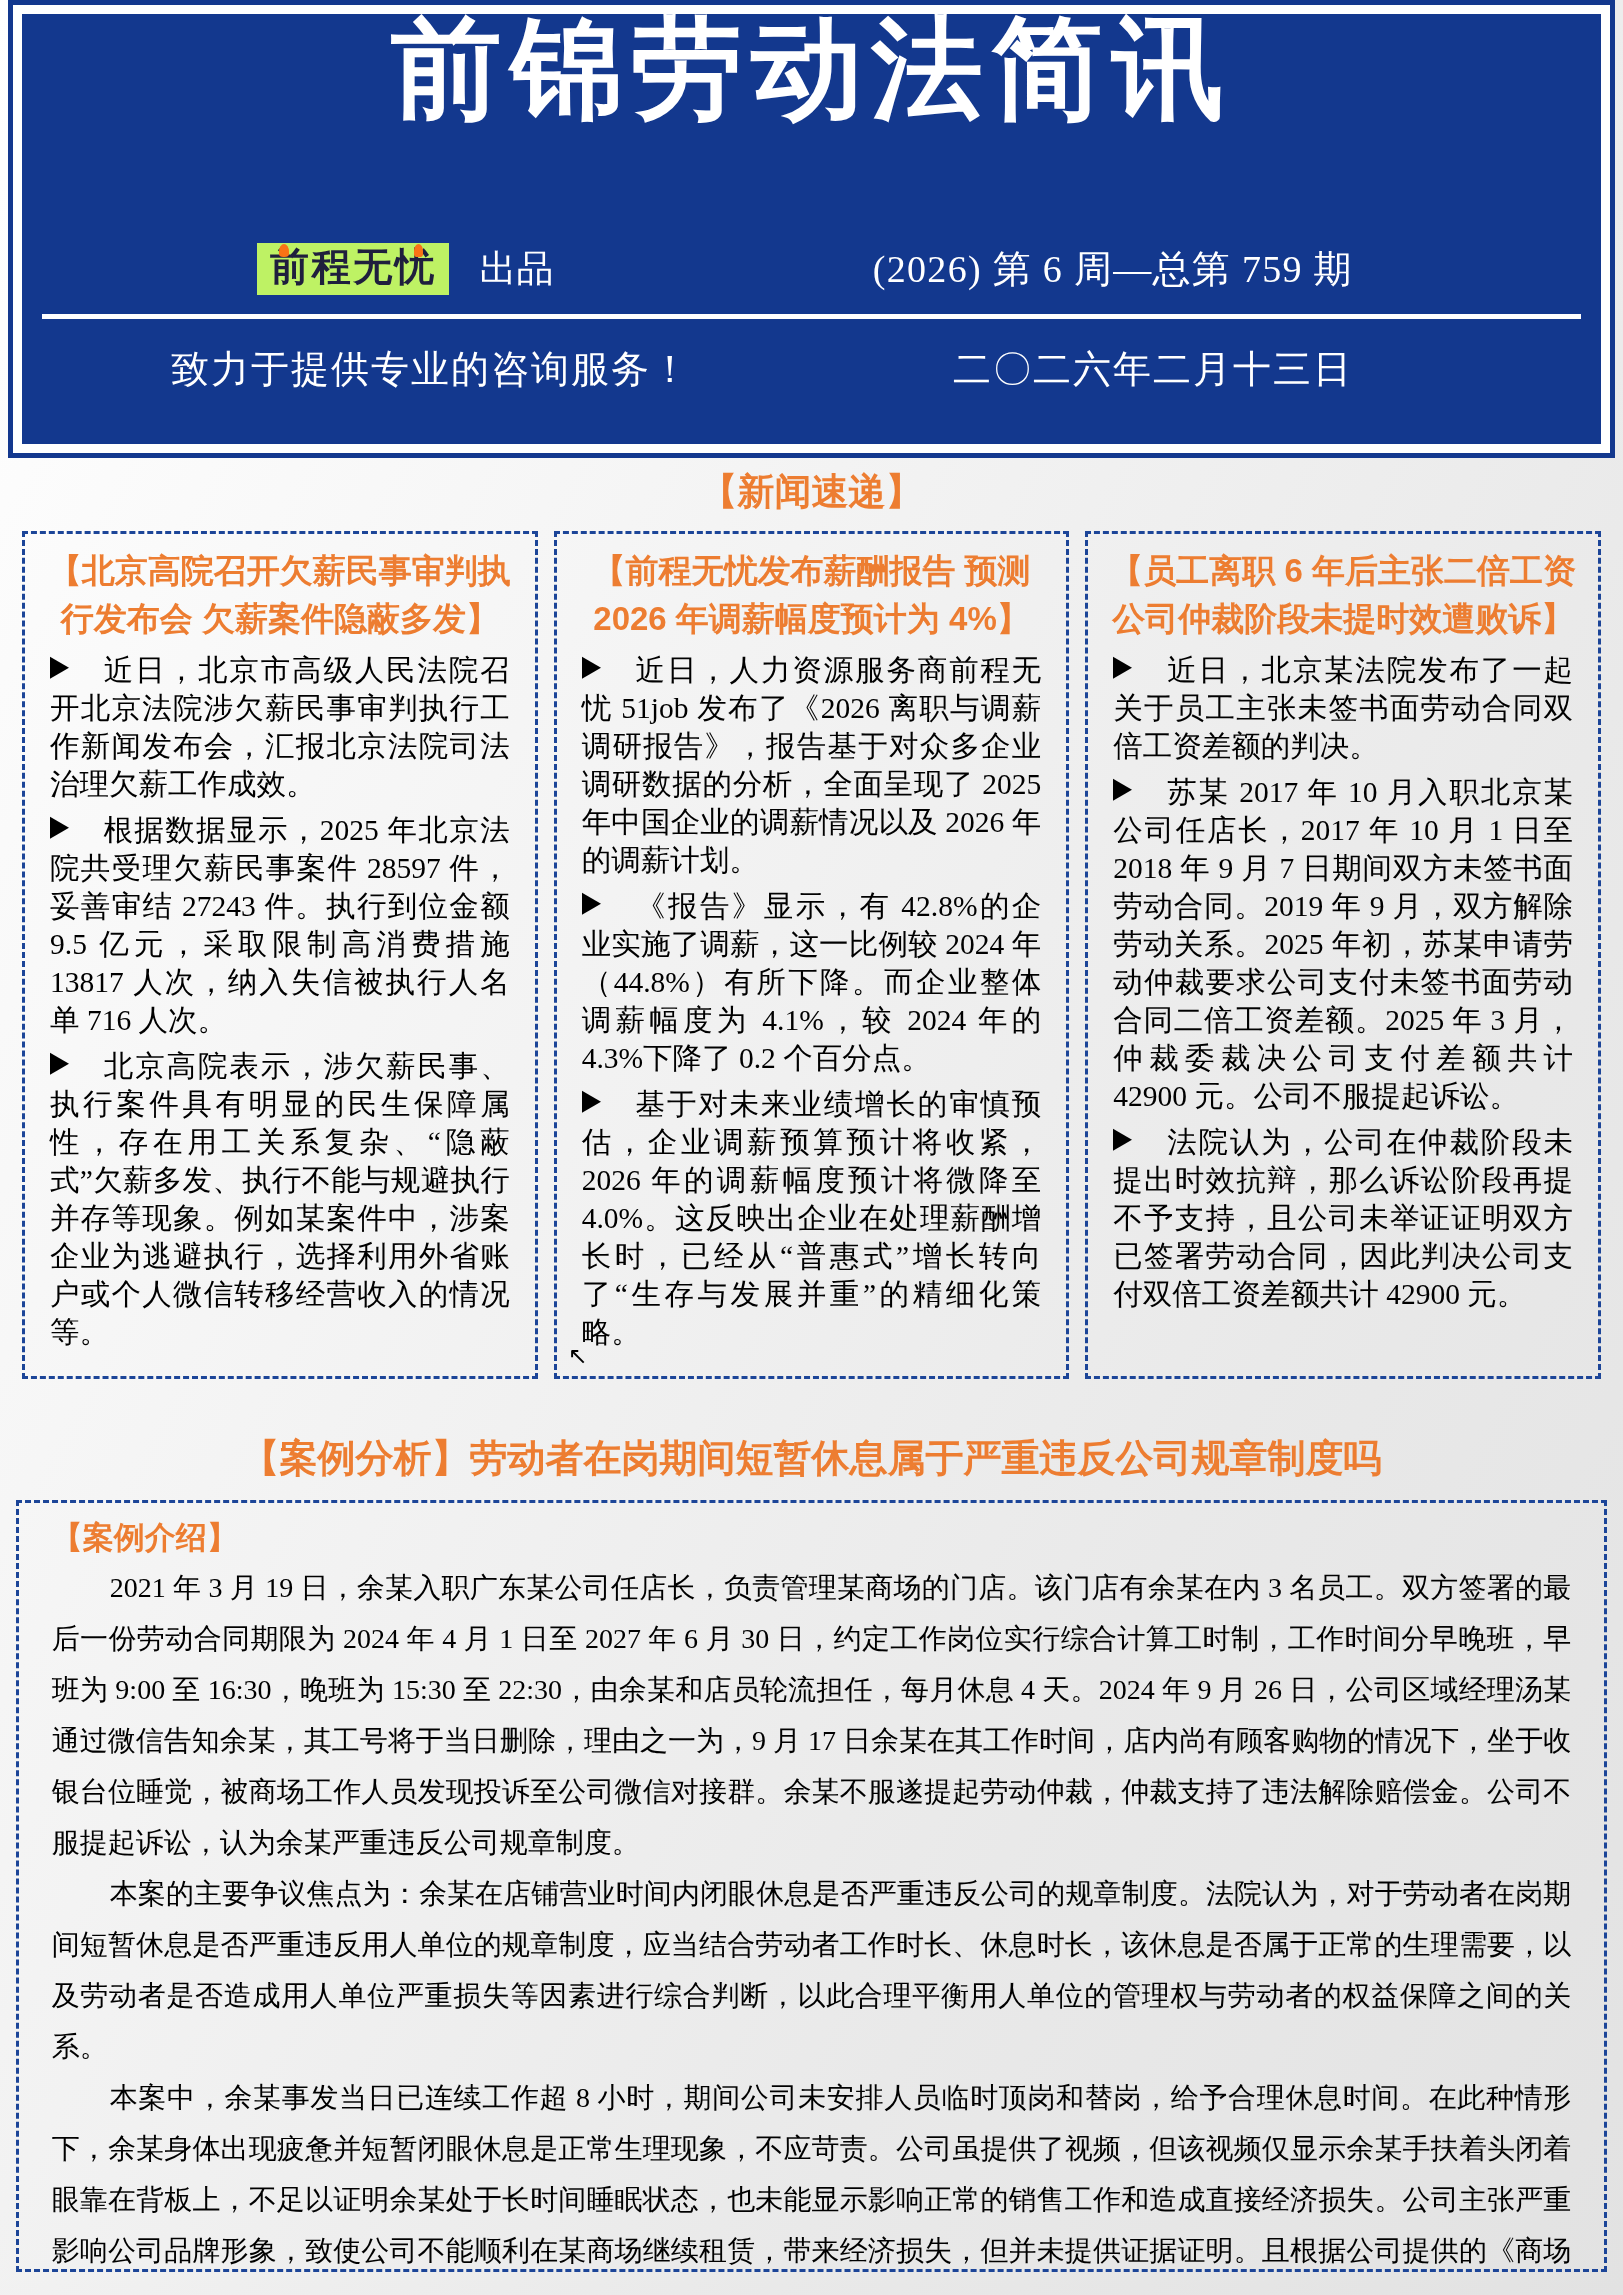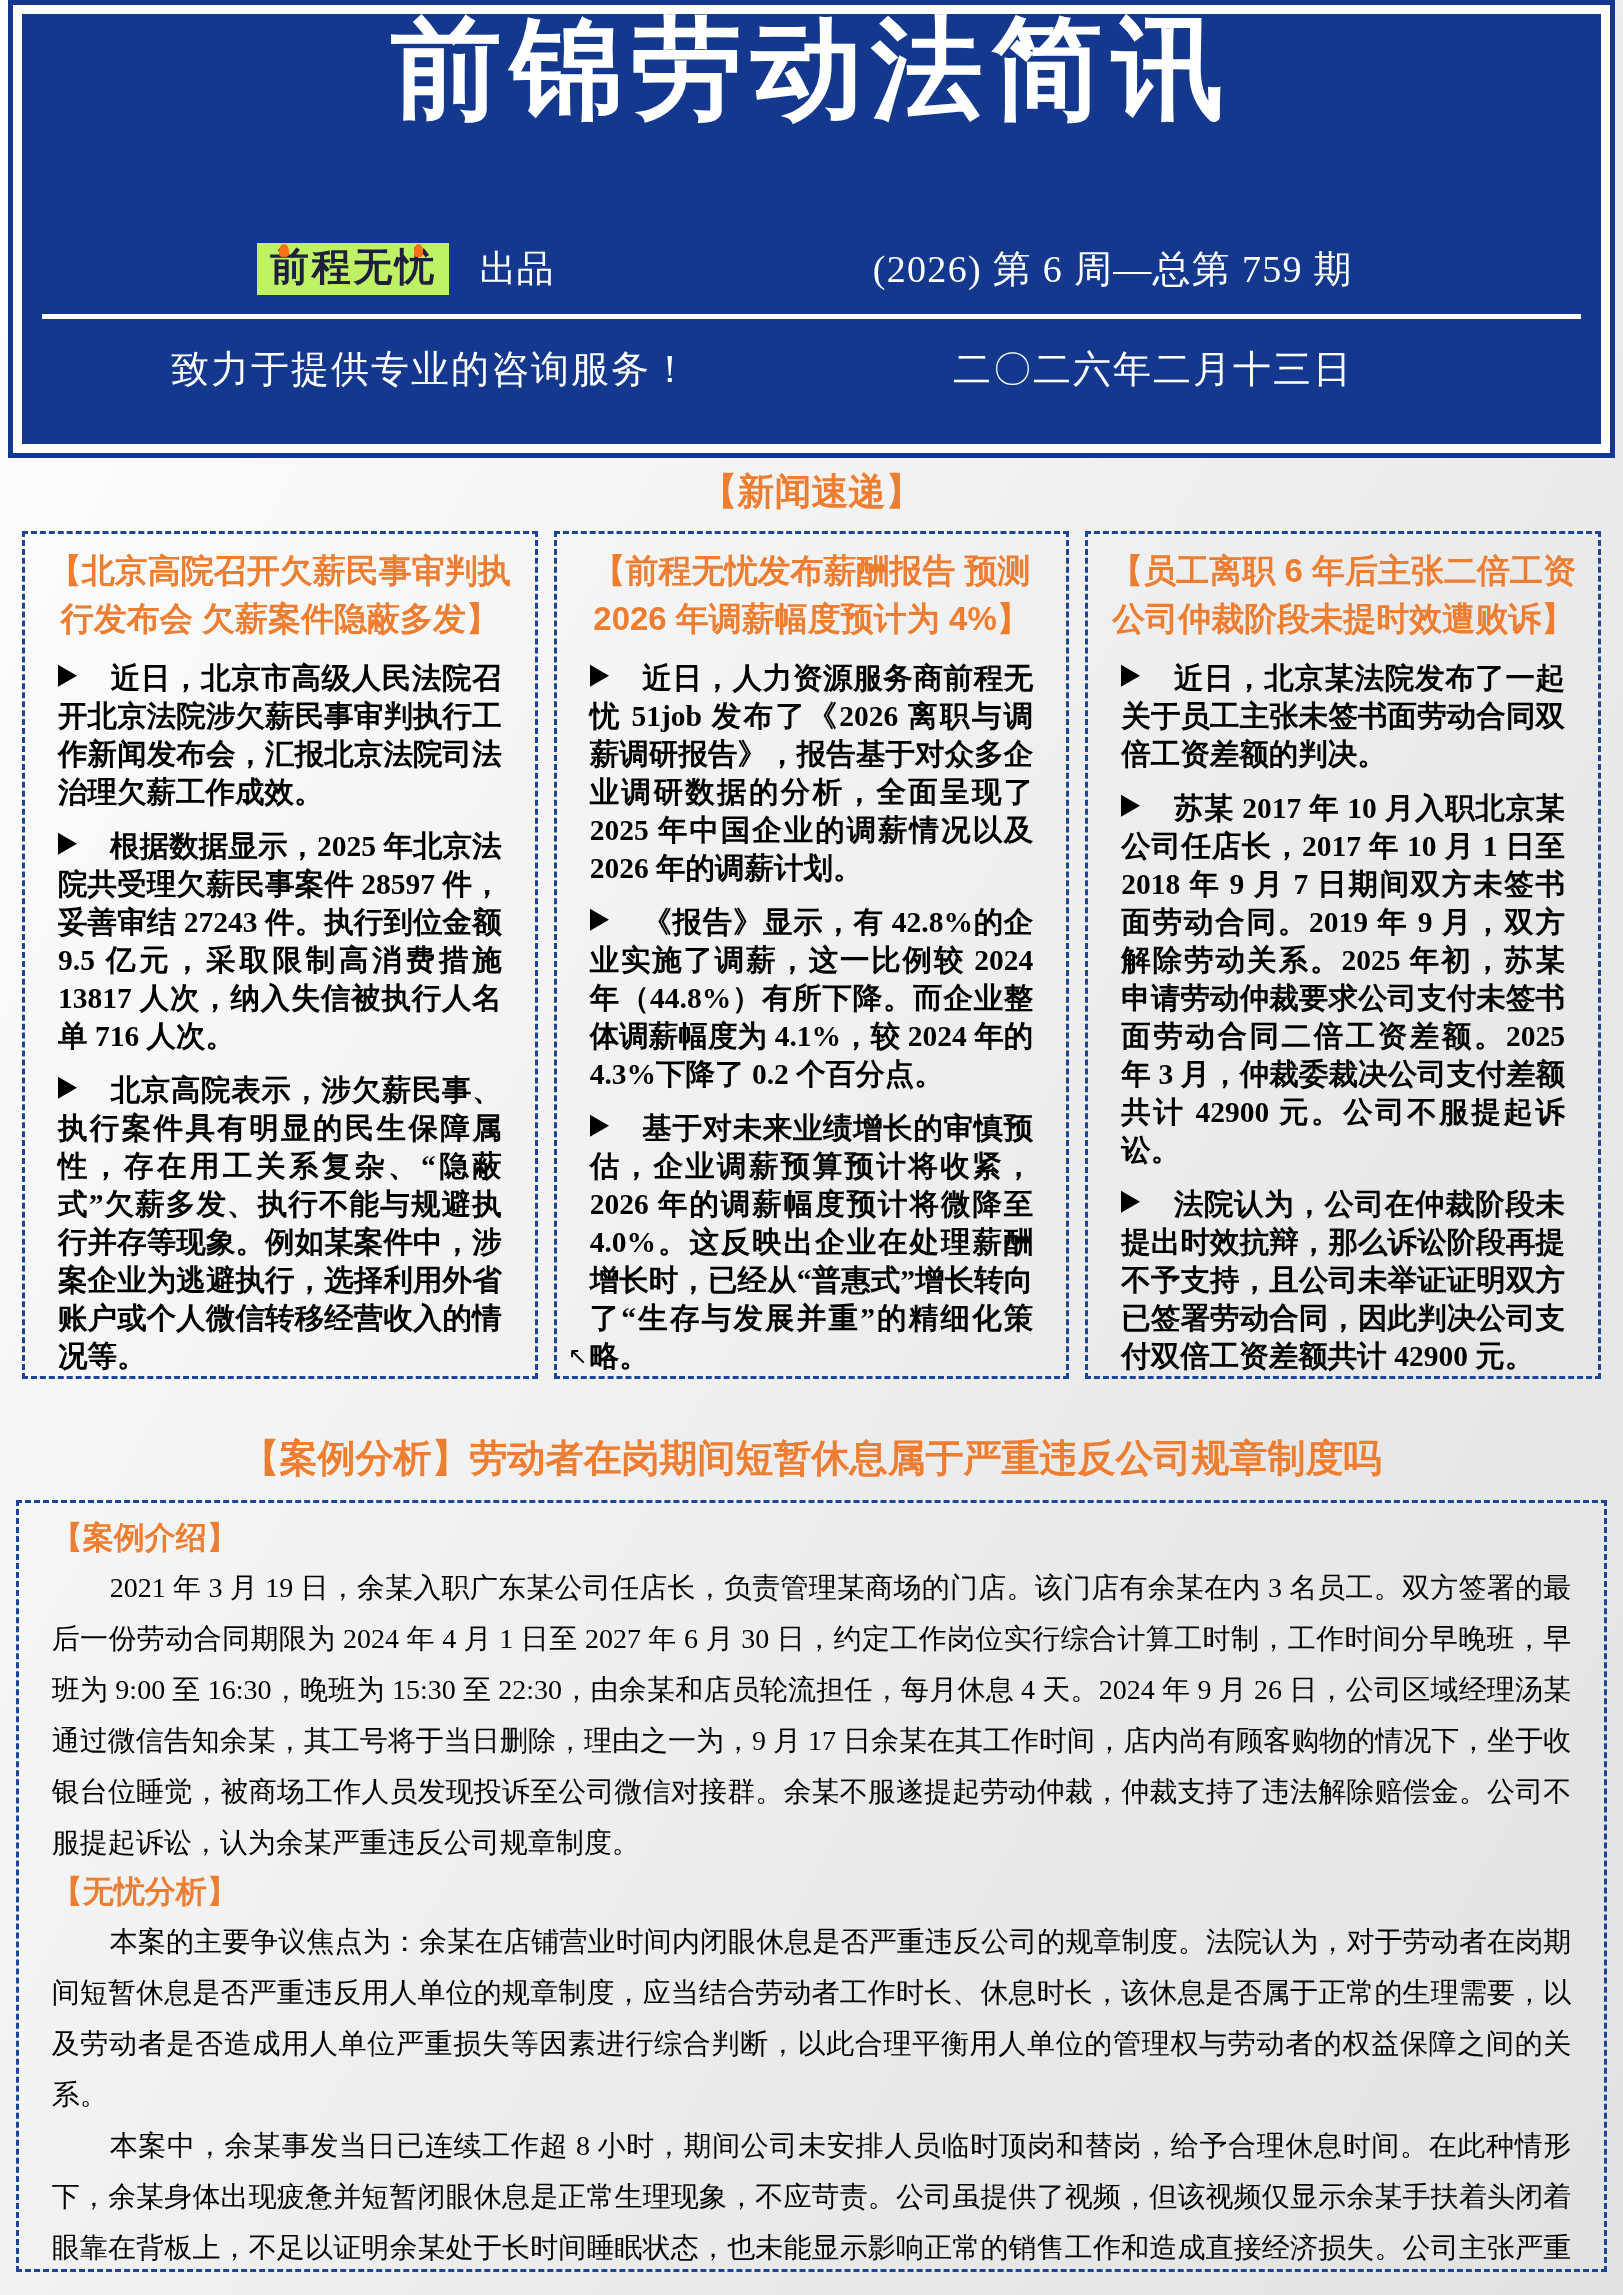--- a/index.html
+++ b/index.html
@@ -41,21 +41,21 @@
   .columns{position:absolute;top:531px;left:22px;right:22px;height:848px;display:flex;gap:16px;}
   .news-col{
     flex:1;border:3.9px dashed #1c4598;box-sizing:border-box;
     padding:6.5px 17px 0;overflow:hidden;
   }
   .news-col-title{
     color:#ed7d31;font-weight:bold;text-align:center;
     font-size:33px;line-height:48px;margin:6.5px 0 5.2px;
     font-family:"Liberation Sans","DejaVu Sans",sans-serif;
   }
-  .news-col p{margin:16px;font-size:29.5px;line-height:38px;text-align:justify;font-weight:bold;}
+  .news-col p{margin:8px;font-size:29.5px;line-height:38px;text-align:justify;}
   .bullet{
     display:inline-block;width:0;height:0;vertical-align:baseline;
     border-left:19.6px solid #000;border-top:11px solid transparent;border-bottom:11px solid transparent;
     margin-right:33px;transform:translateY(-1.3px);
   }
   
   .case-title{
     position:absolute;top:1433px;left:0;width:100%;text-align:center;
     color:#ed7d31;font-size:38px;font-weight:bold;font-family:"Liberation Sans","DejaVu Sans",sans-serif;
   }
@@ -128,19 +128,18 @@
 
   </div>
 
   <span class="cursor">↖</span>
 
   <div class="case-title">【案例分析】劳动者在岗期间短暂休息属于严重违反公司规章制度吗</div>
 
   <div class="case-box">
     <div class="case-label">【案例介绍】</div>
     <p>2021 年 3 月 19 日，余某入职广东某公司任店长，负责管理某商场的门店。该门店有余某在内 3 名员工。双方签署的最后一份劳动合同期限为 2024 年 4 月 1 日至 2027 年 6 月 30 日，约定工作岗位实行综合计算工时制，工作时间分早晚班，早班为 9:00 至 16:30，晚班为 15:30 至 22:30，由余某和店员轮流担任，每月休息 4 天。2024 年 9 月 26 日，公司区域经理汤某通过微信告知余某，其工号将于当日删除，理由之一为，9 月 17 日余某在其工作时间，店内尚有顾客购物的情况下，坐于收银台位睡觉，被商场工作人员发现投诉至公司微信对接群。余某不服遂提起劳动仲裁，仲裁支持了违法解除赔偿金。公司不服提起诉讼，认为余某严重违反公司规章制度。</p>
-    <div class="case-label">【无忧分析】</div>
     <p>本案的主要争议焦点为：余某在店铺营业时间内闭眼休息是否严重违反公司的规章制度。法院认为，对于劳动者在岗期间短暂休息是否严重违反用人单位的规章制度，应当结合劳动者工作时长、休息时长，该休息是否属于正常的生理需要，以及劳动者是否造成用人单位严重损失等因素进行综合判断，以此合理平衡用人单位的管理权与劳动者的权益保障之间的关系。</p>
     <p>本案中，余某事发当日已连续工作超 8 小时，期间公司未安排人员临时顶岗和替岗，给予合理休息时间。在此种情形下，余某身体出现疲惫并短暂闭眼休息是正常生理现象，不应苛责。公司虽提供了视频，但该视频仅显示余某手扶着头闭着眼靠在背板上，不足以证明余某处于长时间睡眠状态，也未能显示影响正常的销售工作和造成直接经济损失。公司主张严重影响公司品牌形象，致使公司不能顺利在某商场继续租赁，带来经济损失，但并未提供证据证明。且根据公司提供的《商场商户手册》关于营业员违规的处罚，仅是罚款或抄写员工手册，前述惩罚显然与公司陈述的导致无法续租的后果差距甚远。据此法院于 2025 年 5 月判决公司支付违法解除赔偿金。</p>
   </div>
 
 </div>
 
 
 </body></html>

